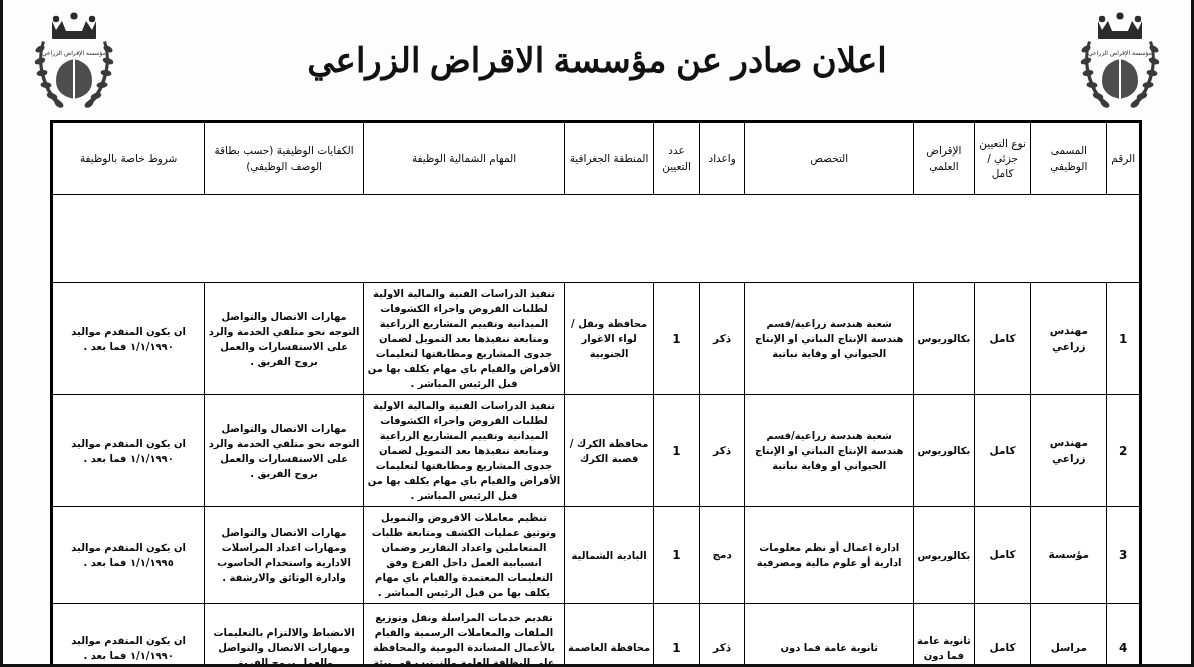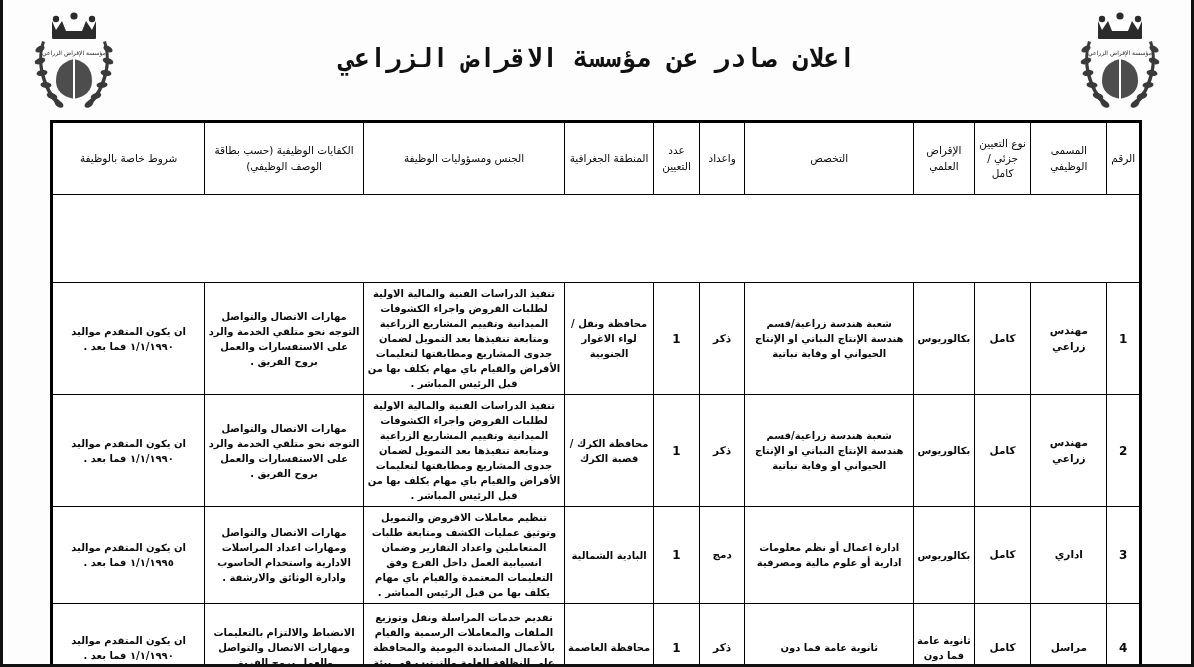--- a/index.html
+++ b/index.html
@@ -40,26 +40,26 @@
 
   .logo svg { display: block; }
 
   .title-wrap {
     flex: 1 1 auto;
     text-align: center;
     padding: 0 10px;
   }
 
   .main-title {
-    font-size: 26px;
+    font-size: 34px;
     font-weight: bold;
     color: #111;
     letter-spacing: 0px;
     line-height: 1.15;
-    font-family: Liberation Mono, monospace;
+    font-family: Liberation Sans, sans-serif;
   }
 
   
   .table-outer {
     margin: 2px 52px 0 50px;
     border: 2px solid #000;
     background: #fff;
   }
 
   table.main {
@@ -247,21 +247,21 @@
       <thead>
         <tr>
           <td>الرقم</td>
           <td>المسمى الوظيفي</td>
           <td>نوع التعيين جزئي / كامل</td>
           <td>الإقراض العلمي</td>
           <td>التخصص</td>
           <td>واعداد</td>
           <td>عدد التعيين</td>
           <td>المنطقة الجغرافية</td>
-          <td>الجنس ومسؤوليات الوظيفة</td>
+          <td>المهام الشمالية الوظيفة</td>
           <td>الكفايات الوظيفية (حسب بطاقة الوصف الوظيفي)</td>
           <td>شروط خاصة بالوظيفة</td>
         </tr>
       </thead>
 
       <tbody>
         <tr>
           <td class="num">1</td>
           <td class="big">مهندس زراعي</td>
           <td class="big">كامل</td>
@@ -282,21 +282,21 @@
           <td>شعبة هندسة زراعية/قسم هندسة الإنتاج النباتي او الإنتاج الحيواني او وقاية نباتية</td>
           <td class="big">ذكر</td>
           <td class="count">1</td>
           <td>محافظة الكرك / قصبة الكرك</td>
           <td>تنفيذ الدراسات الفنية والمالية الاولية لطلبات القروض واجراء الكشوفات الميدانية وتقييم المشاريع الزراعية ومتابعة تنفيذها بعد التمويل لضمان جدوى المشاريع ومطابقتها لتعليمات الأقراض والقيام باي مهام يكلف بها من قبل الرئيس المباشر .</td>
           <td>مهارات الاتصال والتواصل التوجه نحو متلقي الخدمة والرد على الاستفسارات والعمل بروح الفريق .</td>
           <td>ان يكون المتقدم مواليد ١/١/١٩٩٠ فما بعد .</td>
         </tr>
         <tr>
           <td class="num">3</td>
-          <td class="big">اداري</td>
+          <td class="big">مؤسسة</td>
           <td class="big">كامل</td>
           <td>بكالوريوس</td>
           <td>ادارة اعمال أو نظم معلومات ادارية أو علوم مالية ومصرفية</td>
           <td class="big">دمج</td>
           <td class="count">1</td>
           <td>البادية الشمالية</td>
           <td>تنظيم معاملات الاقروض والتمويل وتوثيق عمليات الكشف ومتابعة طلبات المتعاملين واعداد التقارير وضمان انسيابية العمل داخل الفرع وفق التعليمات المعتمدة والقيام باي مهام يكلف بها من قبل الرئيس المباشر .</td>
           <td>مهارات الاتصال والتواصل ومهارات اعداد المراسلات الادارية واستخدام الحاسوب وادارة الوثائق والارشفة .</td>
           <td>ان يكون المتقدم مواليد ١/١/١٩٩٥ فما بعد .</td>
         </tr>

